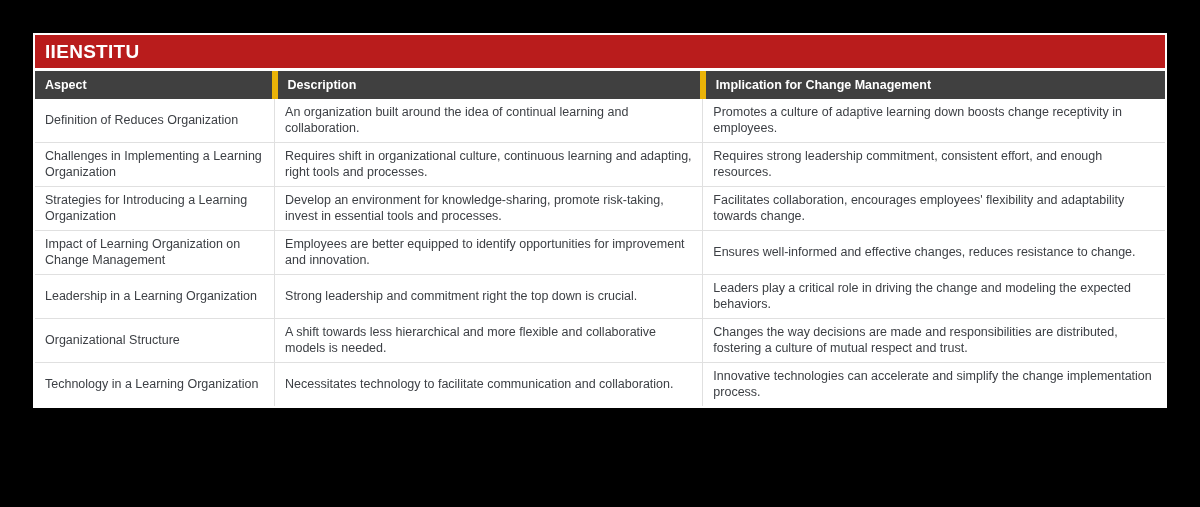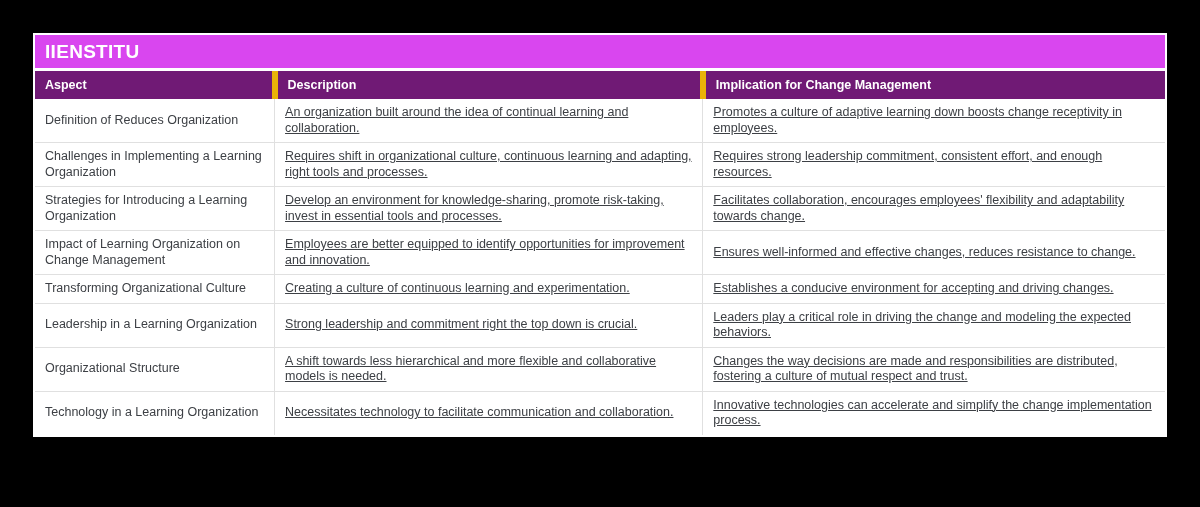--- a/index.html
+++ b/index.html
@@ -17,36 +17,36 @@
   .sheet {
     position: absolute;
     left: 33px;
     top: 33px;
     width: 1134px;
     box-sizing: border-box;
     border: 2px solid #ffffff;
     background: #ffffff;
   }
   .title-bar {
-    background: #d946ef;
+    background: #b91c1c;
     color: #ffffff;
     font-weight: bold;
     font-size: 19px;
     line-height: 22px;
     padding: 6px 10px 5px 10px;
     border-bottom: 3px solid #ffffff;
     letter-spacing: 0.3px;
   }
   table {
     width: 100%;
     border-collapse: collapse;
     table-layout: fixed;
   }
   thead th {
-    background: #701a75;
+    background: #404040;
     color: #ffffff;
     text-align: left;
     font-size: 12.5px;
     font-weight: bold;
     padding: 7px 10px;
     line-height: 14px;
   }
   thead th + th {
     border-left: 6px solid #eab308;
   }
@@ -54,21 +54,20 @@
     font-size: 12.5px;
     color: #3d4045;
     padding: 6px 10px;
     line-height: 15.5px;
     vertical-align: middle;
     border-top: 1px solid #e0e0e0;
     word-wrap: break-word;
   }
   tbody td + td {
     border-left: 1px solid #e0e0e0;
-    text-decoration: underline;
   }
   tbody tr:first-child td {
     border-top: none;
   }
   col.c-aspect { width: 21.2%; }
   col.c-desc   { width: 37.9%; }
   col.c-impl   { width: 40.9%; }
 </style>
 </head>
 <body>
@@ -103,25 +102,20 @@
           <td>Strategies for Introducing a Learning Organization</td>
           <td>Develop an environment for knowledge-sharing, promote risk-taking, invest in essential tools and processes.</td>
           <td>Facilitates collaboration, encourages employees' flexibility and adaptability towards change.</td>
         </tr>
         <tr>
           <td>Impact of Learning Organization on Change Management</td>
           <td>Employees are better equipped to identify opportunities for improvement and innovation.</td>
           <td>Ensures well-informed and effective changes, reduces resistance to change.</td>
         </tr>
         <tr>
-          <td>Transforming Organizational Culture</td>
-          <td>Creating a culture of continuous learning and experimentation.</td>
-          <td>Establishes a conducive environment for accepting and driving changes.</td>
-        </tr>
-        <tr>
           <td>Leadership in a Learning Organization</td>
           <td>Strong leadership and commitment right the top down is crucial.</td>
           <td>Leaders play a critical role in driving the change and modeling the expected behaviors.</td>
         </tr>
         <tr>
           <td>Organizational Structure</td>
           <td>A shift towards less hierarchical and more flexible and collaborative models is needed.</td>
           <td>Changes the way decisions are made and responsibilities are distributed, fostering a culture of mutual respect and trust.</td>
         </tr>
         <tr>

